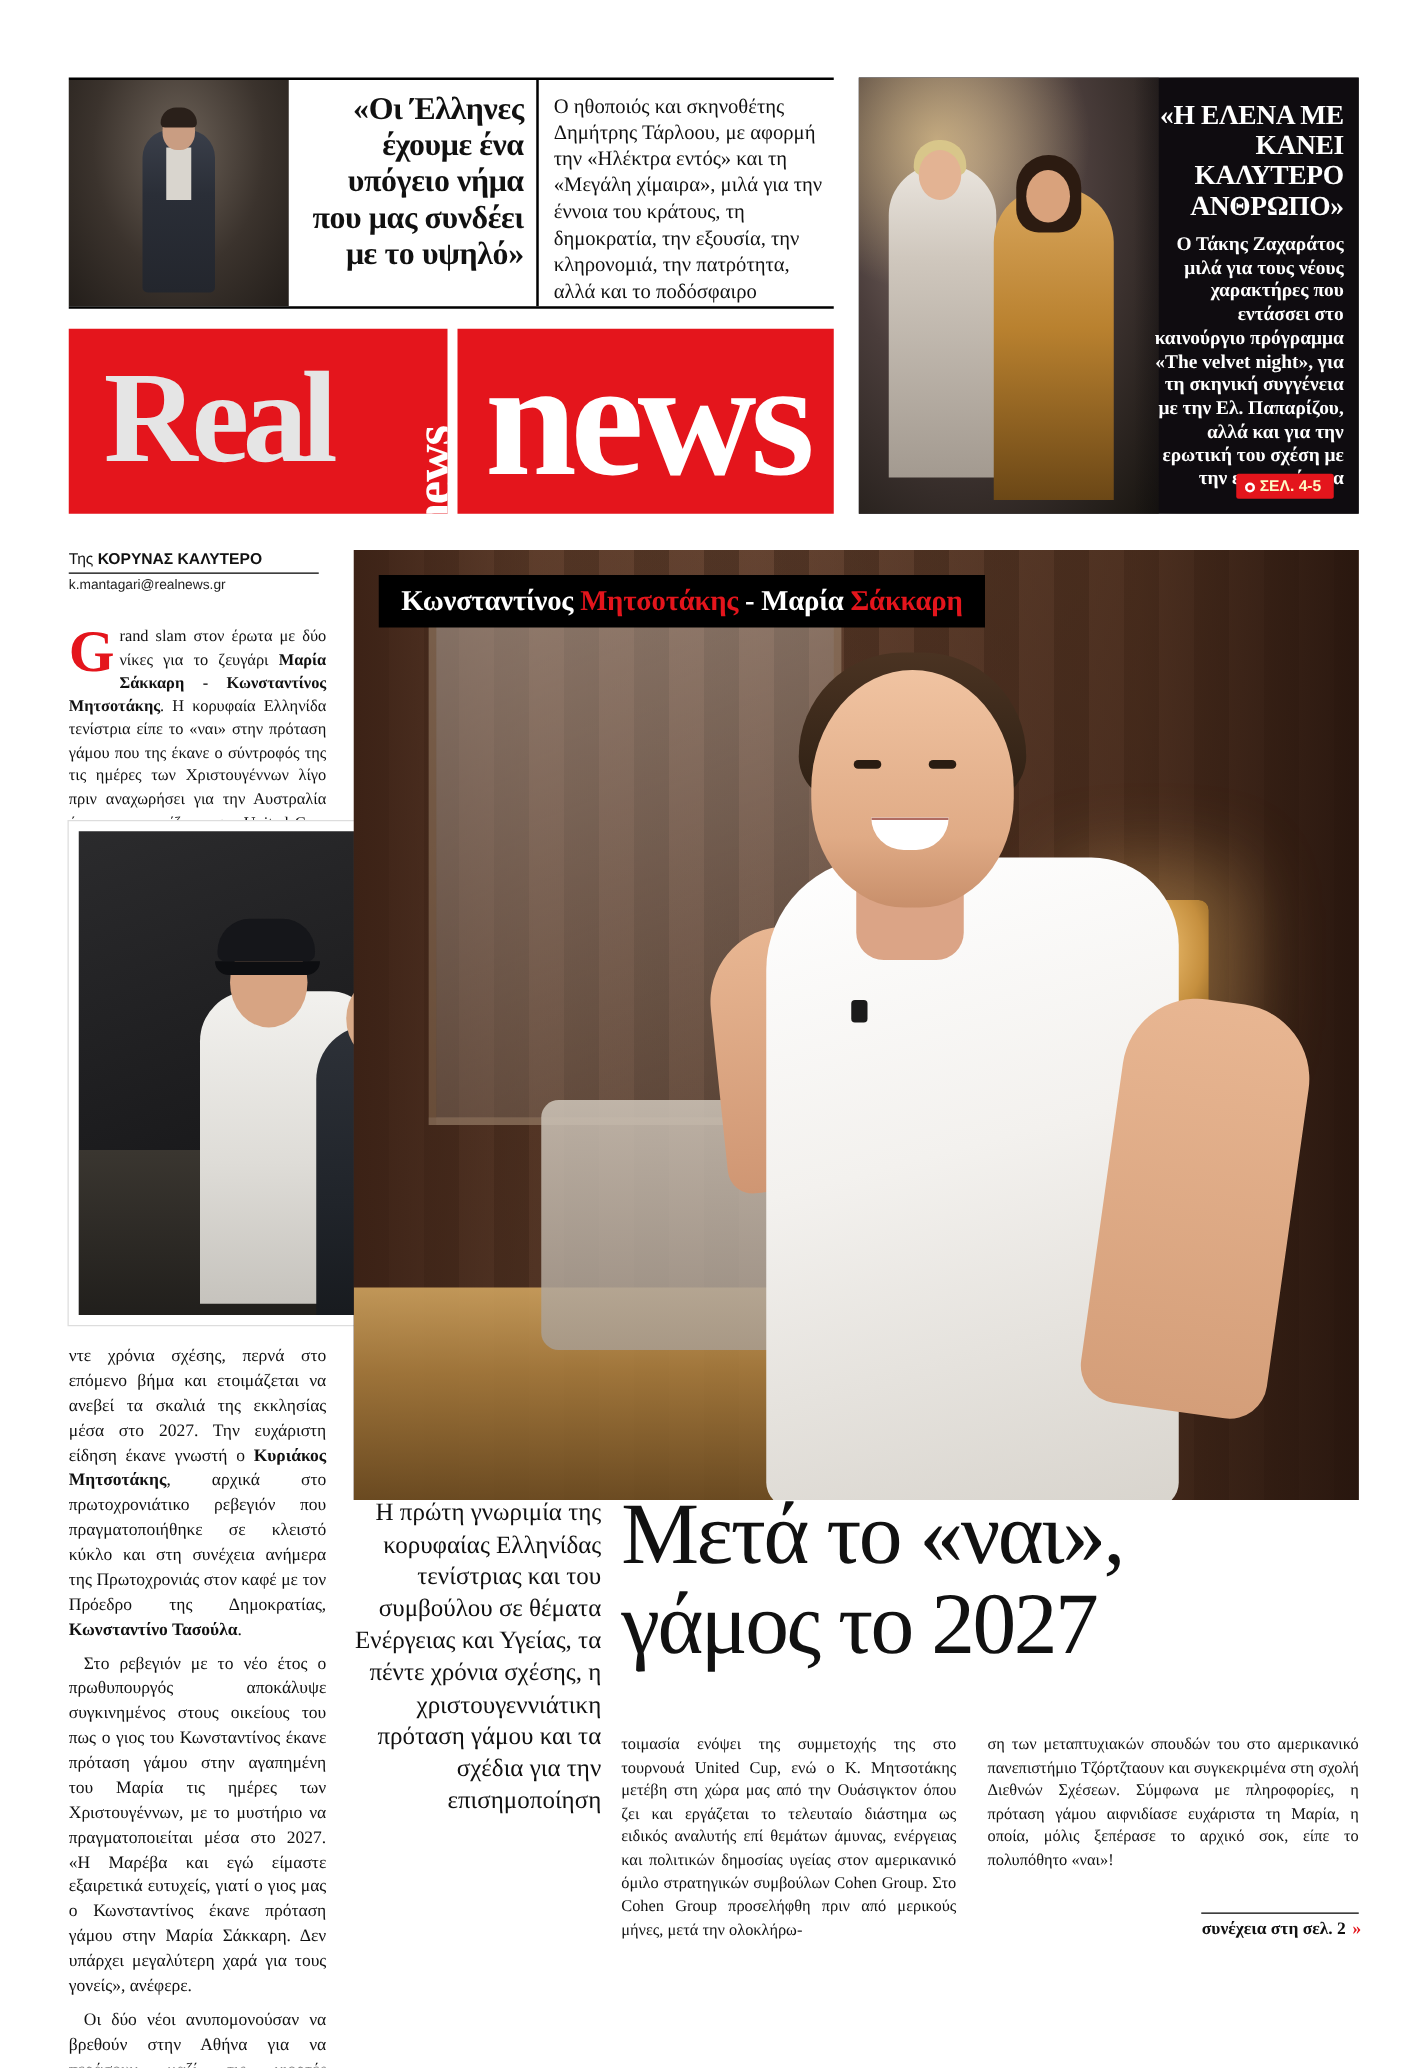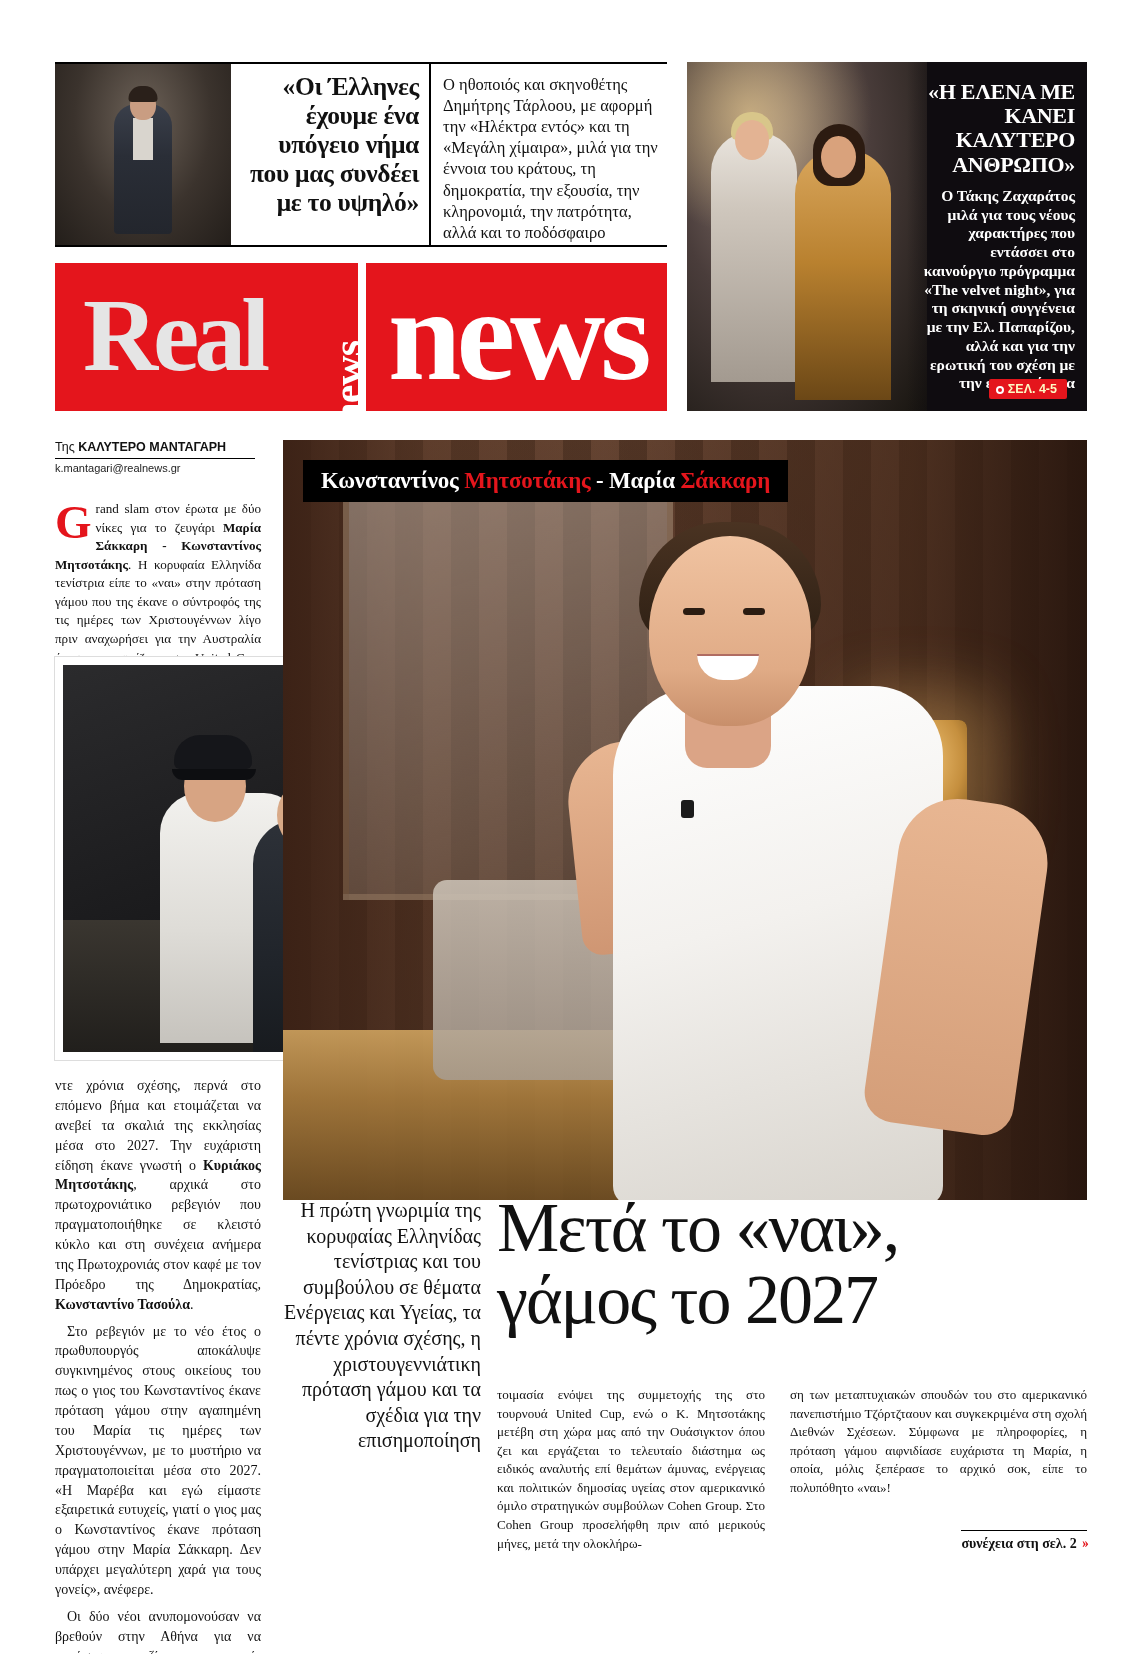--- a/index.html
+++ b/index.html
@@ -411,21 +411,21 @@
       <div class="tr-body">Ο Τάκης Ζαχαράτος μιλά για τους νέους χαρακτήρες που εντάσσει στο καινούργιο πρόγραμμα «The velvet night», για τη σκηνική συγγένεια με την Ελ. Παπαρίζου, αλλά και για την ερωτική του σχέση με την επικαιρότητα</div>
     </div>
     <div class="tr-ref">
       <span class="dot"></span><span>ΣΕΛ. 4-5</span>
     </div>
   </div>
 
   <div class="byline">
     <div class="who">
       <span class="pre">Της</span>
-      <span>ΚΑΛΥΤΕΡΟ ΜΑΝΤΑΓΑΡΗ</span>
+      <span>ΚΟΡΥΝΑΣ ΚΑΛΥΤΕΡΟ</span>
     </div>
     <hr>
     <div class="mail">k.mantagari@realnews.gr</div>
   </div>
 
   <div class="col-left-top">
     <span class="dropcap">G</span>
     <span>rand slam στον έρωτα με δύο νίκες για το ζευγάρι <b>Μαρία Σάκκαρη - Κωνσταντίνος Μητσοτάκης</b>. Η κορυφαία Ελληνίδα τενίστρια είπε το «ναι» στην πρόταση γάμου που της έκανε ο σύντροφός της τις ημέρες των Χριστουγέννων λίγο πριν αναχωρήσει για την Αυστραλία όπου και αγωνίζεται στο United Cup. Το ζευγάρι, έπειτα από πέ-</span>
   </div>
 

